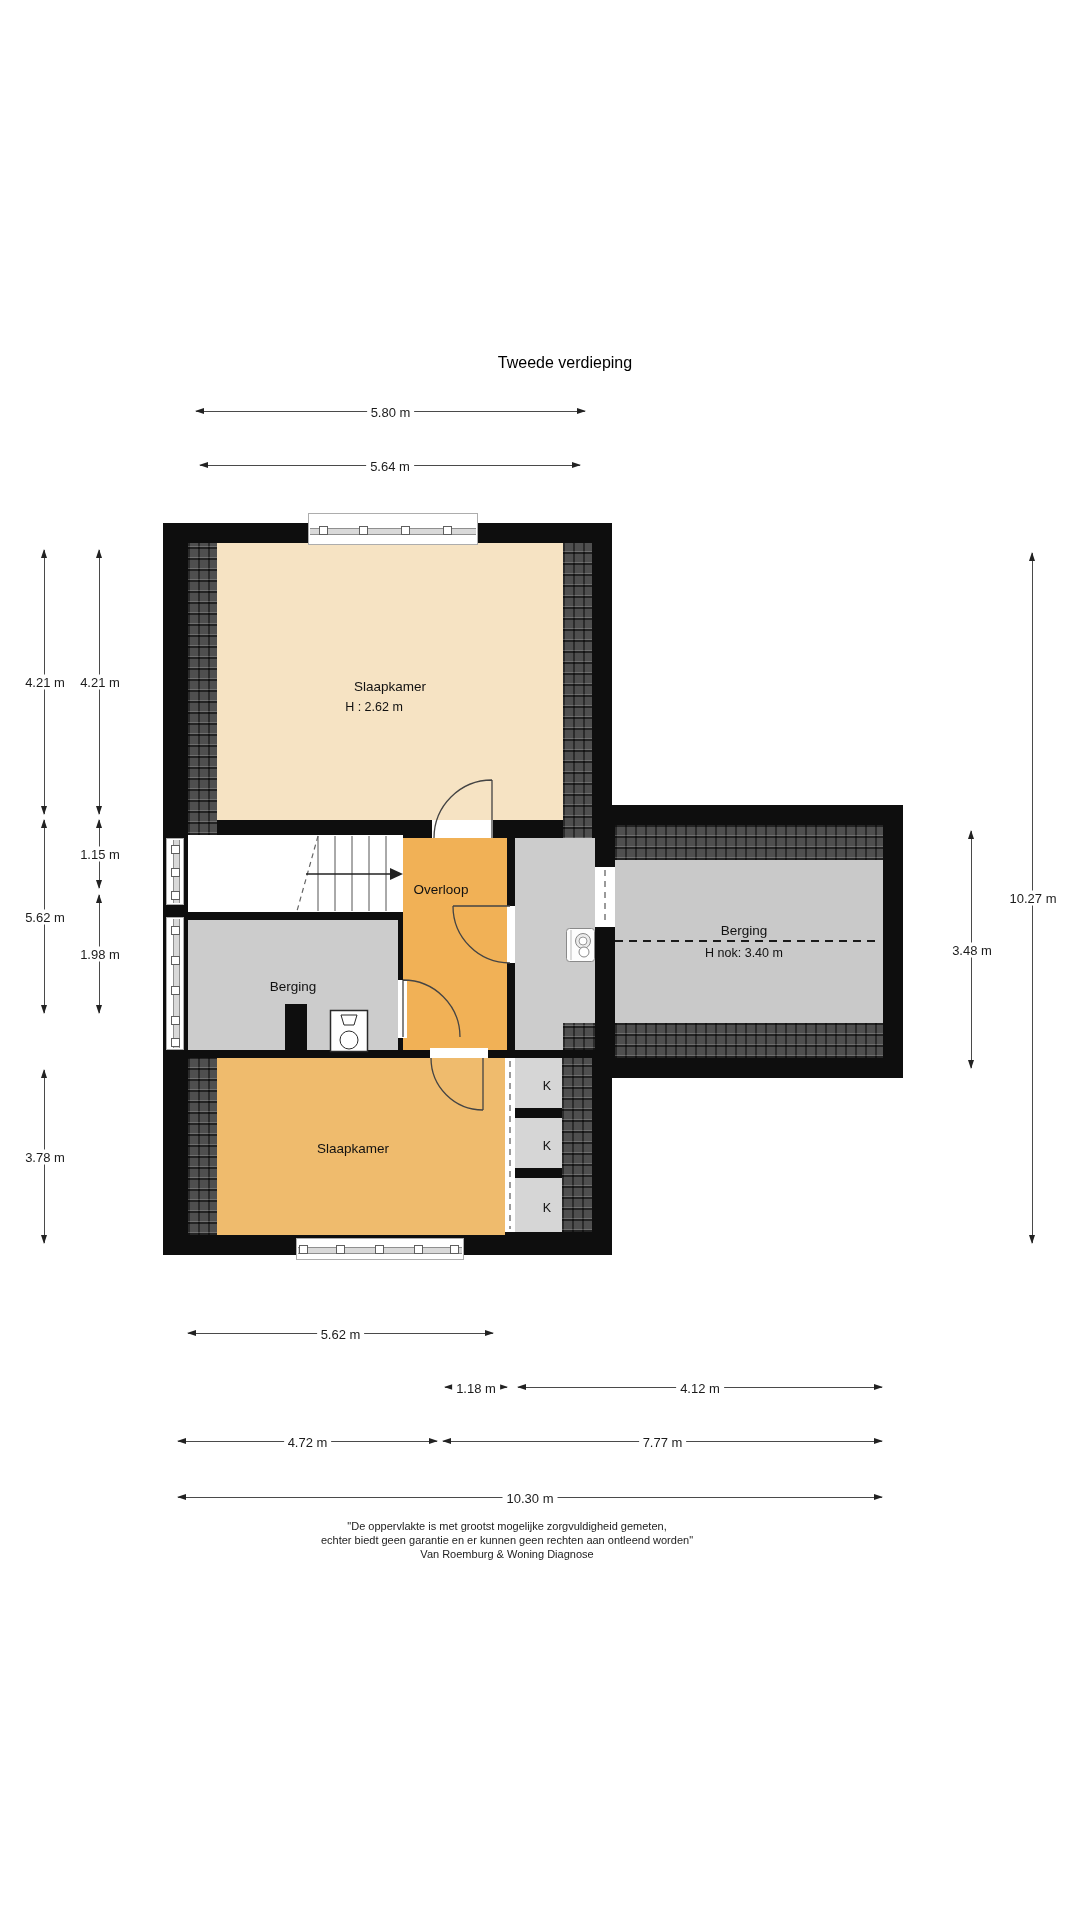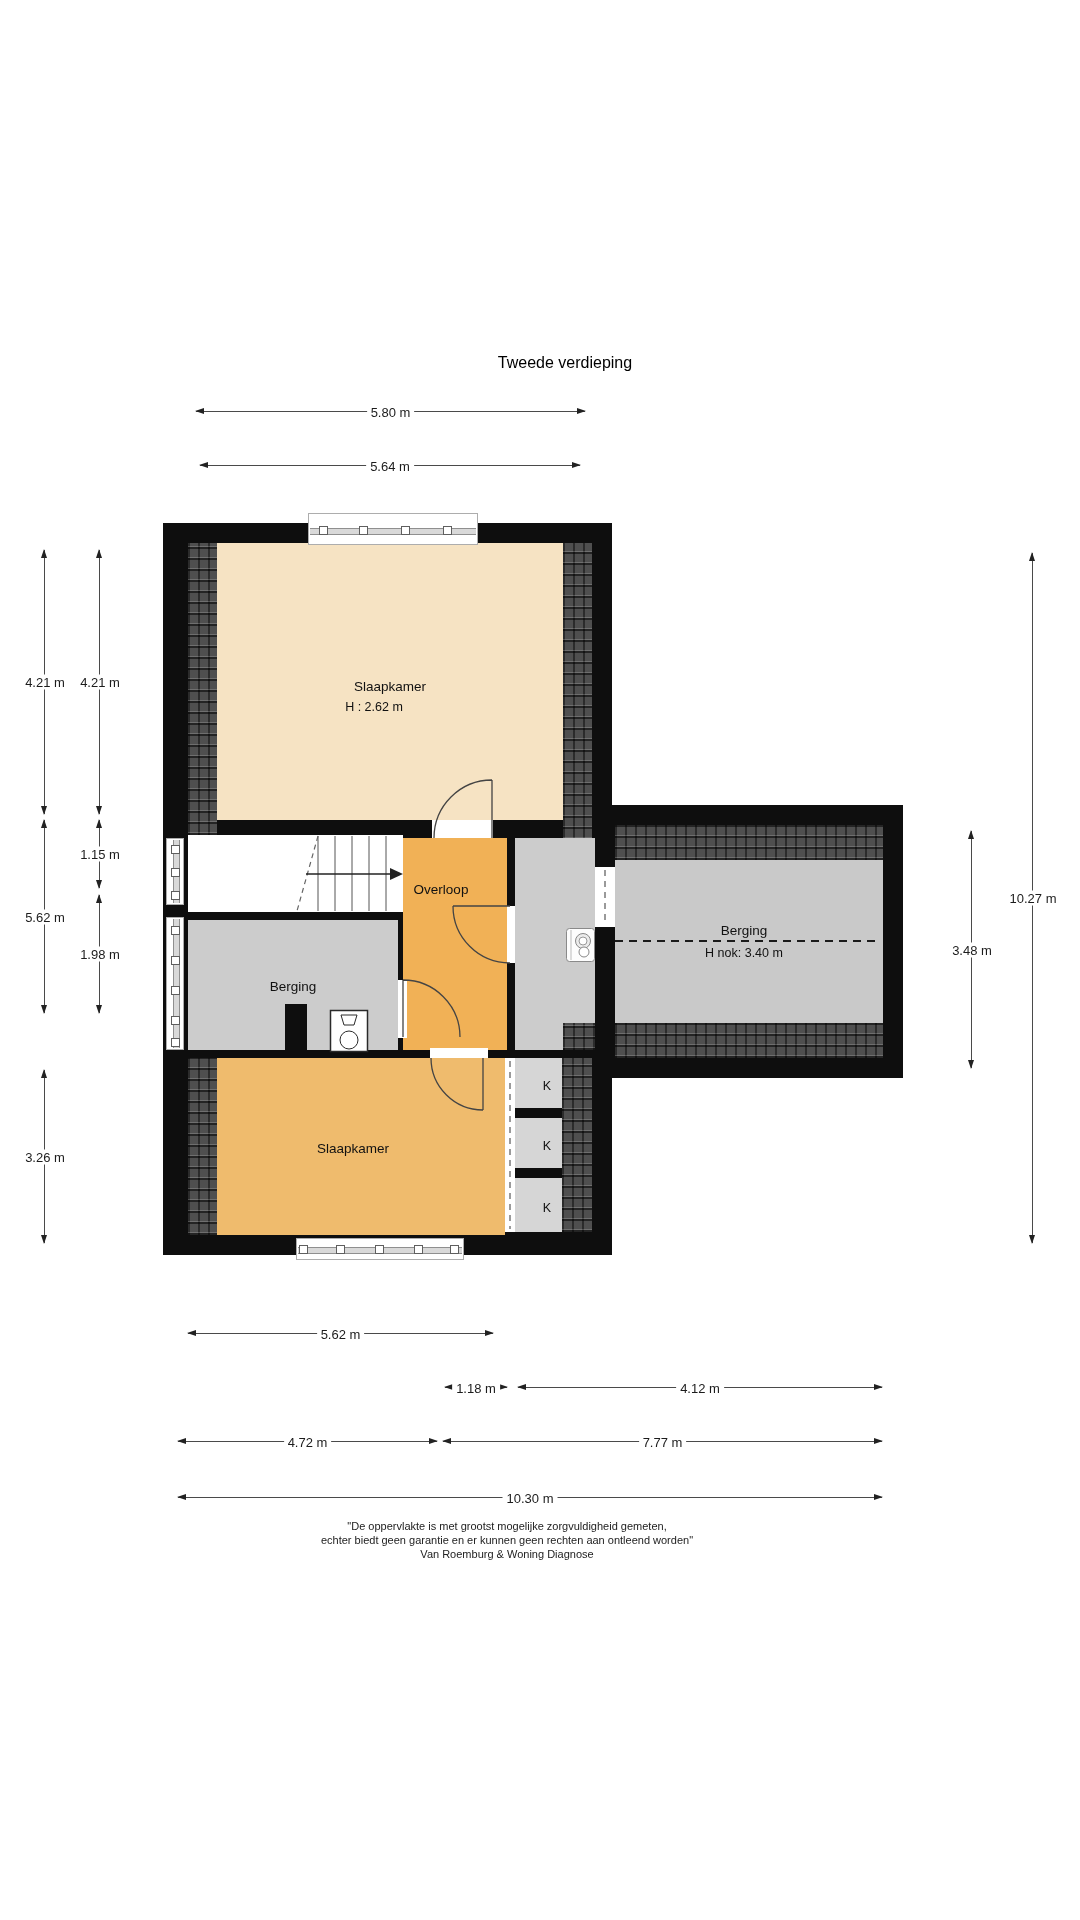--- a/index.html
+++ b/index.html
@@ -191,21 +191,21 @@
       <span class="dlabel">5.62 m</span>
     </div>
     <div class="dim v" style="left: 99px; top: 887px; height: 118px;">
       <span class="arr a1"></span>
       <span class="arr a2"></span>
       <span class="dlabel">1.98 m</span>
     </div>
     <div class="dim v" style="left: 44px; top: 1062px; height: 173px;">
       <span class="arr a1"></span>
       <span class="arr a2"></span>
-      <span class="dlabel">3.26 m</span>
+      <span class="dlabel">3.78 m</span>
     </div>
     <div class="dim v" style="left: 971px; top: 823px; height: 237px;">
       <span class="arr a1"></span>
       <span class="arr a2"></span>
       <span class="dlabel">3.48 m</span>
     </div>
     <div class="dim v" style="left: 1032px; top: 545px; height: 690px;">
       <span class="arr a1"></span>
       <span class="arr a2"></span>
       <span class="dlabel">10.27 m</span>

